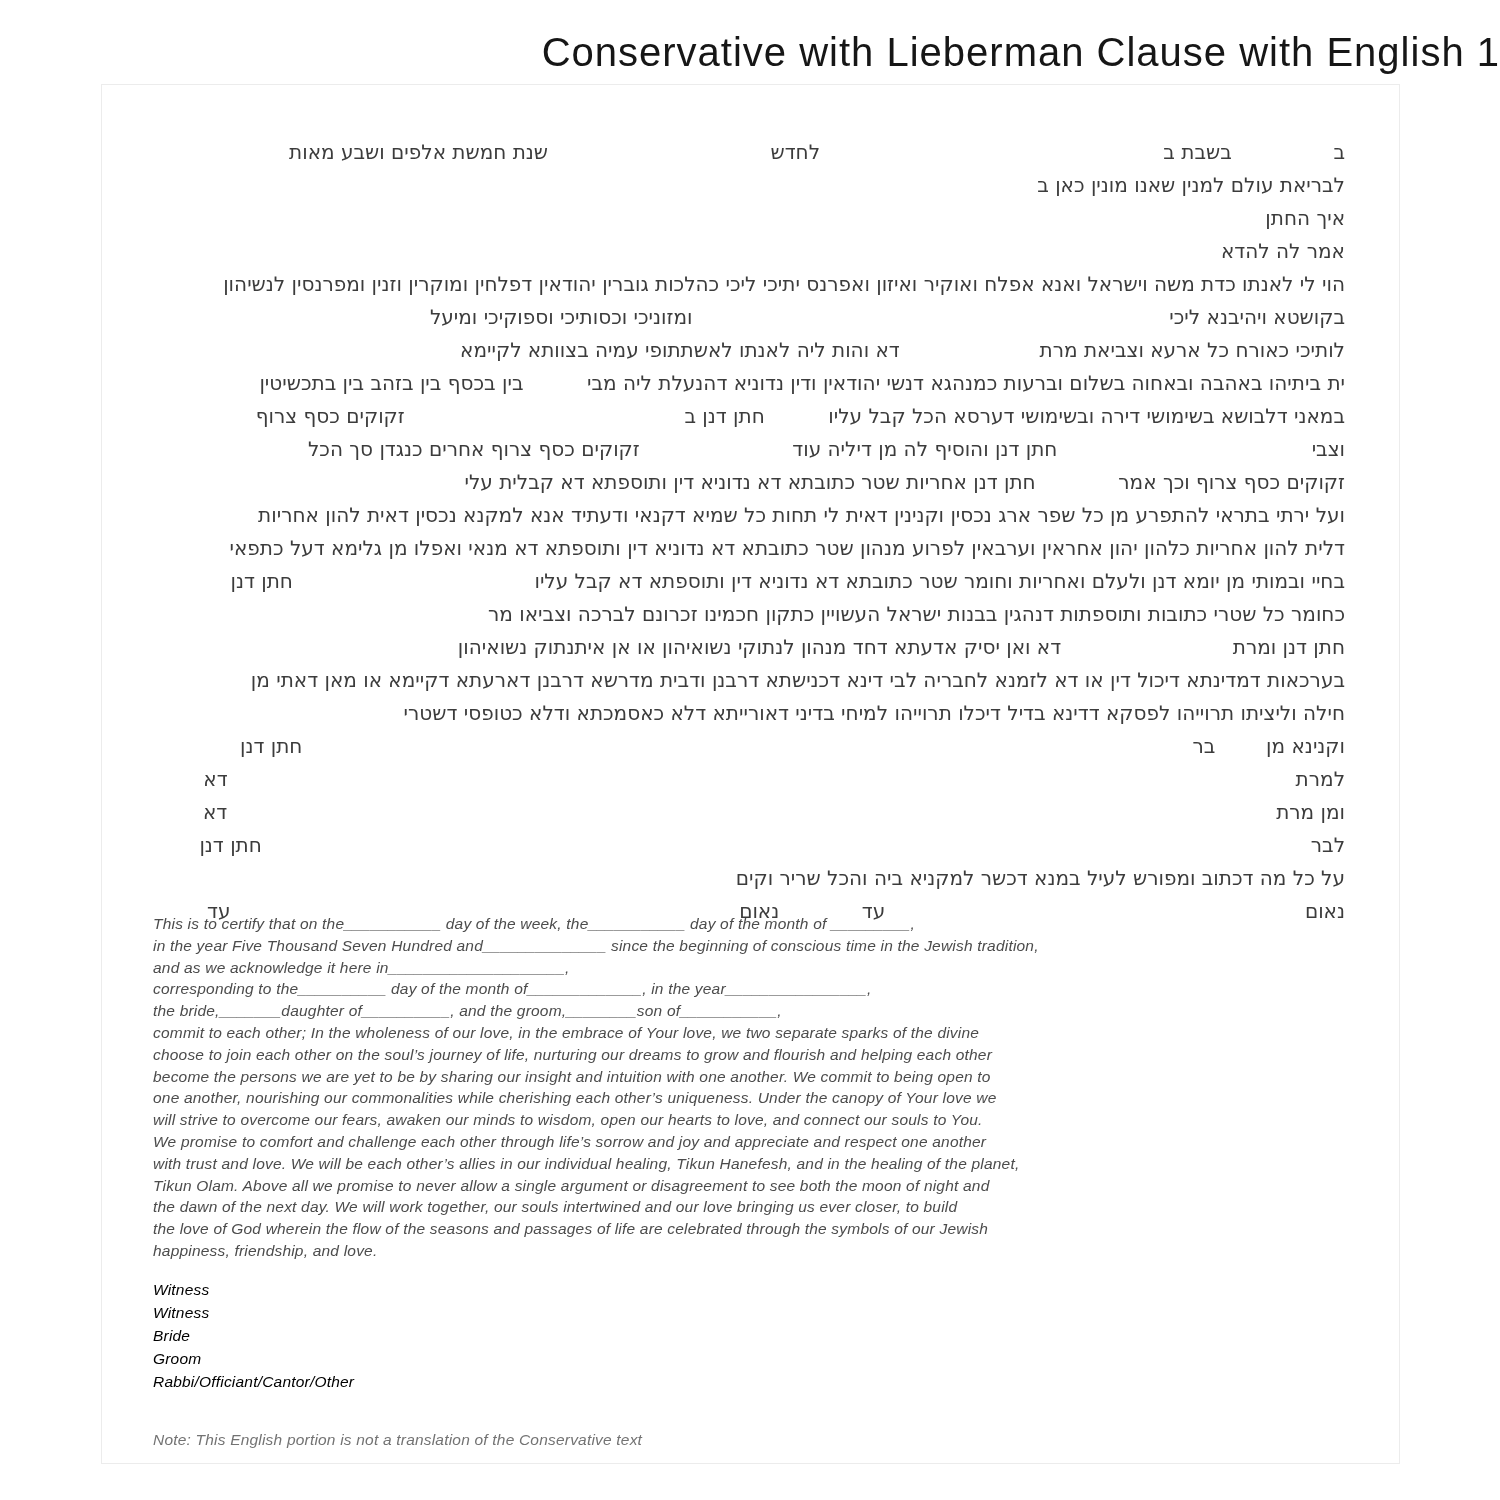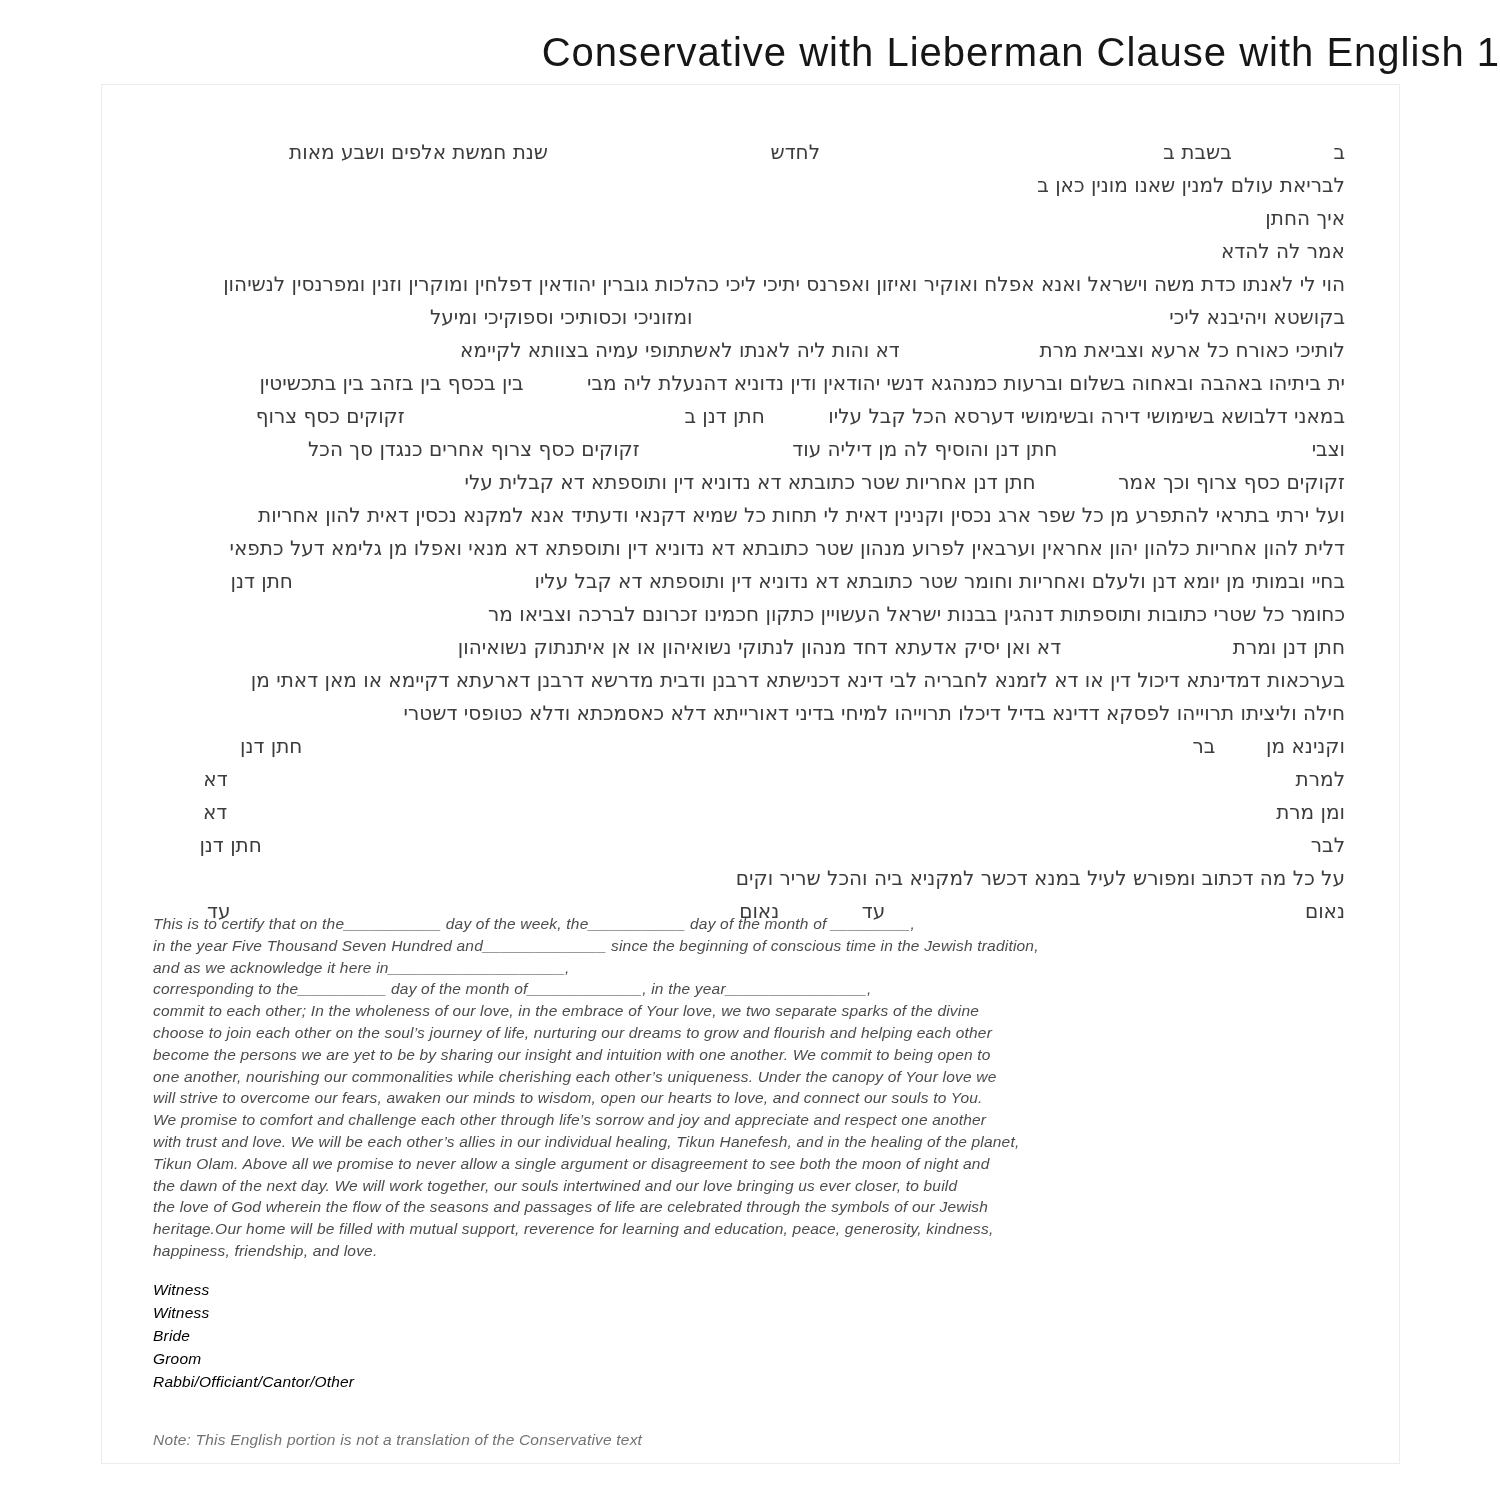--- a/index.html
+++ b/index.html
@@ -111,31 +111,31 @@
     <div class="heb-line">לבר                                                                                                                                                                     חתן דנן</div>
     <div class="heb-line">על כל מה דכתוב ומפורש לעיל במנא דכשר למקניא ביה והכל שריר וקים</div>
     <div class="heb-line">נאום                                                                  עד             נאום                                                                                עד</div>
   </div>
 
   <div class="english-block">
     <p class="eng-line">This is to certify that on the___________ day of the week, the___________ day of the month of _________,</p>
     <p class="eng-line">in the year Five Thousand Seven Hundred and______________ since the beginning of conscious time in the Jewish tradition,</p>
     <p class="eng-line">and as we acknowledge it here in____________________,</p>
     <p class="eng-line">corresponding to the__________ day of the month of_____________, in the year________________,</p>
+    <p class="eng-line">the bride,_______daughter of__________, and the groom,________son of___________,</p>
     <p class="eng-line">commit to each other; In the wholeness of our love, in the embrace of Your love, we two separate sparks of the divine</p>
     <p class="eng-line">choose to join each other on the soul’s journey of life, nurturing our dreams to grow and flourish and helping each other</p>
     <p class="eng-line">become the persons we are yet to be by sharing our insight and intuition with one another. We commit to being open to</p>
     <p class="eng-line">one another, nourishing our commonalities while cherishing each other’s uniqueness. Under the canopy of Your love we</p>
     <p class="eng-line">will strive to overcome our fears, awaken our minds to wisdom, open our hearts to love, and connect our souls to You.</p>
     <p class="eng-line">We promise to comfort and challenge each other through life’s sorrow and joy and appreciate and respect one another</p>
     <p class="eng-line">with trust and love. We will be each other’s allies in our individual healing, Tikun Hanefesh, and in the healing of the planet,</p>
     <p class="eng-line">Tikun Olam. Above all we promise to never allow a single argument or disagreement to see both the moon of night and</p>
     <p class="eng-line">the dawn of the next day. We will work together, our souls intertwined and our love bringing us ever closer, to build</p>
     <p class="eng-line">the love of God wherein the flow of the seasons and passages of life are celebrated through the symbols of our Jewish</p>
-    <p class="eng-line">heritage.Our home will be filled with mutual support, reverence for learning and education, peace, generosity, kindness,</p>
     <p class="eng-line">happiness, friendship, and love.</p>
 
     <div class="signatures">
       <p class="sig-line">Witness</p>
       <p class="sig-line">Witness</p>
       <p class="sig-line">Bride</p>
       <p class="sig-line">Groom</p>
       <p class="sig-line">Rabbi/Officiant/Cantor/Other</p>
     </div>
 

